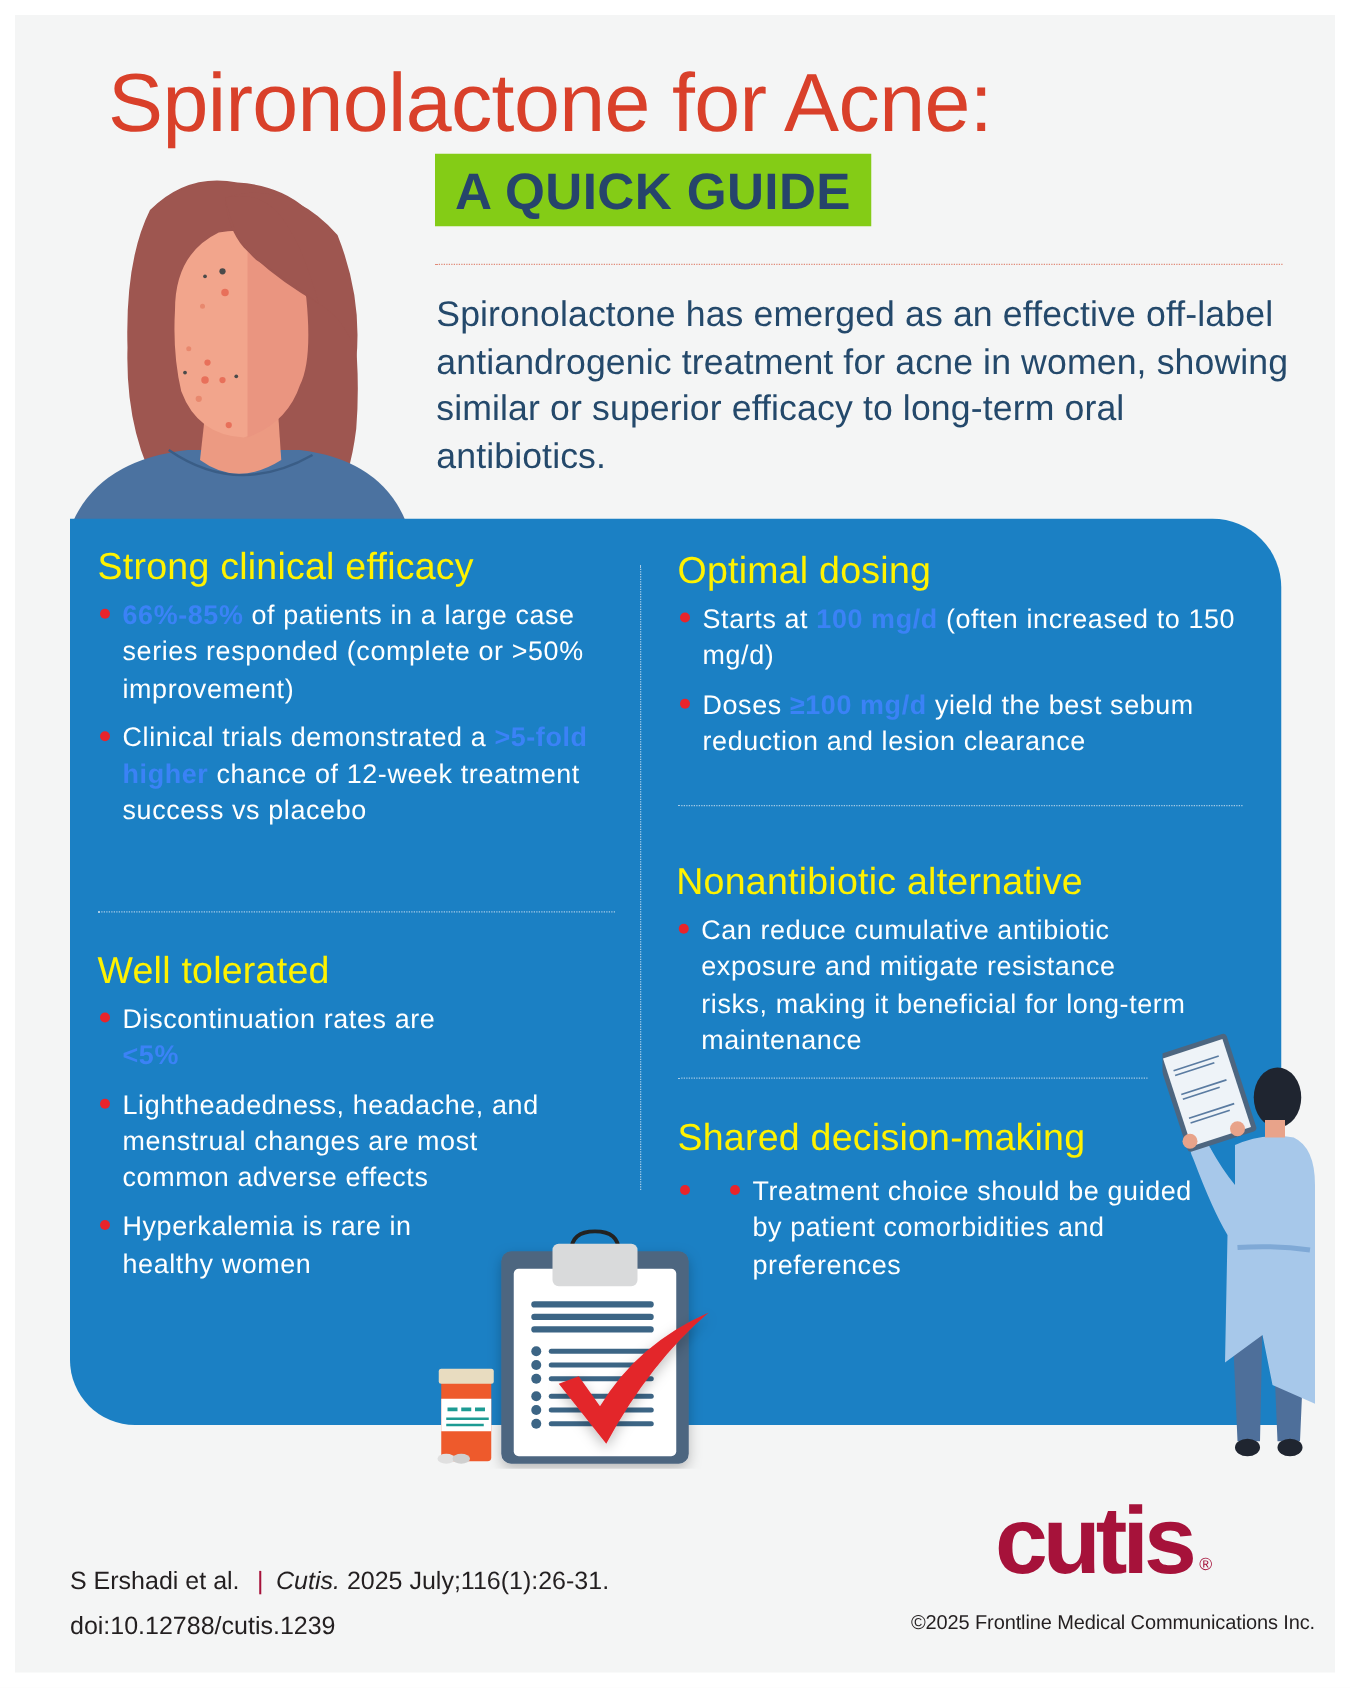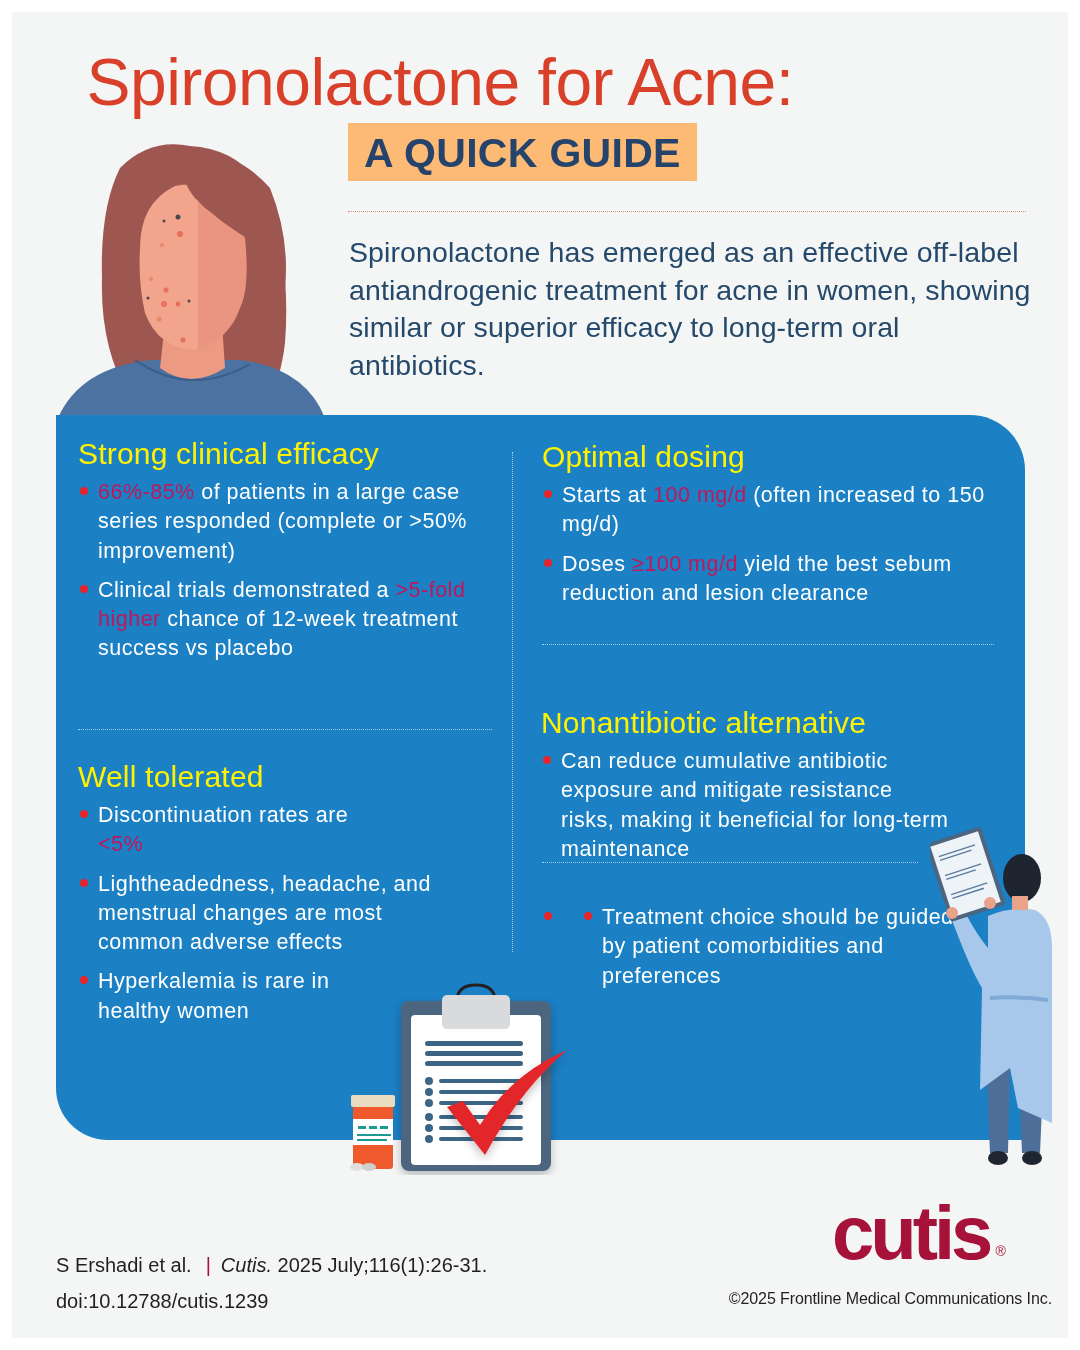--- a/index.html
+++ b/index.html
@@ -11,21 +11,21 @@
     background: #f4f5f5;
   }
 
   .title {
     position: absolute; left: 0; top: 42px; width: 880px; text-align: center;
     color: #d9402a; font-size: 66px; font-weight: 400; letter-spacing: -0.5px;
     line-height: 80px;
   }
   .subtitle-wrap { position: absolute; left: 348px; top: 123px; }
   .subtitle {
-    display: inline-block; background: #fdba74; color: #26446b;
+    display: inline-block; background: #84cc16; color: #26446b;
     font-weight: 700; font-size: 41px; padding: 6px 16px 4px 16px; line-height: 48px;
     letter-spacing: 0.3px;
   }
   .title-rule {
     position: absolute; left: 348px; top: 211px; width: 678px; height: 0;
     border-top: 1px dotted #e08a78;
   }
   .intro {
     position: absolute; left: 349px; top: 234px; width: 690px;
     color: #24496b; font-size: 28.5px; line-height: 37.5px; letter-spacing: 0.1px;
@@ -52,34 +52,34 @@
   }
   .section ul { list-style: none; }
   .section li {
     position: relative; color: #ffffff; font-size: 21.5px; line-height: 29.3px;
     padding-left: 20px; margin-bottom: 10px; letter-spacing: 0.5px;
   }
   .section li .bullet {
     position: absolute; left: 2px; top: 9px; width: 8px; height: 8px;
     border-radius: 50%; background: #e8242b;
   }
-  .section li .hl { color: #be185d; font-weight: 400; }
+  .section li .hl { color: #3b82f6; font-weight: 700; }
   .section li.sub { margin-left: 40px; }
 
   .clipboard { position: absolute; left: 345px; top: 975px; width: 230px; height: 200px; }
   .doctor { position: absolute; left: 930px; top: 818px; width: 130px; height: 355px; }
 
   .footer-left {
     position: absolute; left: 56px; top: 1247px; color: #231f20; font-size: 20px;
     line-height: 36px; letter-spacing: 0;
   }
   .footer-left .sep { color: #a6123a; margin: 0 10px 0 14px; }
   .footer-left i { font-style: italic; }
   .logo {
-    position: absolute; left: 832px; top: 1188px; color: #a6123a; font-weight: 700;
+    position: absolute; left: 796px; top: 1188px; color: #a6123a; font-weight: 700;
     font-size: 76px; letter-spacing: -4px; line-height: 90px; font-family: "Liberation Sans", sans-serif;
   }
   .logo sup { font-size: 14px; font-weight: 400; letter-spacing: 0; vertical-align: top; position: relative; top: 18px; left: 6px; }
   .copyright {
     position: absolute; right: 28px; top: 1290px; color: #231f20; font-size: 16px; letter-spacing: -0.1px;
   }
 </style>
 </head>
 <body>
 
@@ -145,28 +145,29 @@
 </div>
 
 <div class="section" style="left:542px; top:439px; width:470px;">
   <h2>Optimal dosing</h2>
   <ul>
     <li style="width:450px;"><span class="bullet"></span><span>Starts at </span><span class="hl">100 mg/d</span><span> (often increased to 150 mg/d)</span></li>
     <li><span class="bullet"></span><span>Doses </span><span class="hl">≥100 mg/d</span><span> yield the best sebum reduction and lesion clearance</span></li>
   </ul>
 </div>
 
-<div class="section" style="left:541px; top:705px; width:430px;">
+<div class="section" style="left:541px; top:688px; width:430px;">
   <h2>Nonantibiotic alternative</h2>
   <ul>
     <li style="width:410px;"><span class="bullet"></span><span>Can reduce cumulative antibiotic exposure and mitigate resistance risks, making it beneficial for long-term maintenance</span></li>
   </ul>
 </div>
 
 <div class="section" style="left:542px; top:893px; width:430px;">
+  <h2>Shared decision-making</h2>
   <ul>
     <li style="width:360px;"><span class="bullet"></span></li>
     <li class="sub" style="width:380px;"><span class="bullet"></span><span>Treatment choice should be guided by patient comorbidities and preferences</span></li>
   </ul>
 </div>
 
 <svg class="clipboard" viewBox="0 0 230 200">
   <defs>
     <filter id="sh" x="-20%" y="-20%" width="140%" height="140%">
         <feDropShadow dx="0" dy="4" stdDeviation="5" flood-color="#000" flood-opacity="0.25"></feDropShadow>

